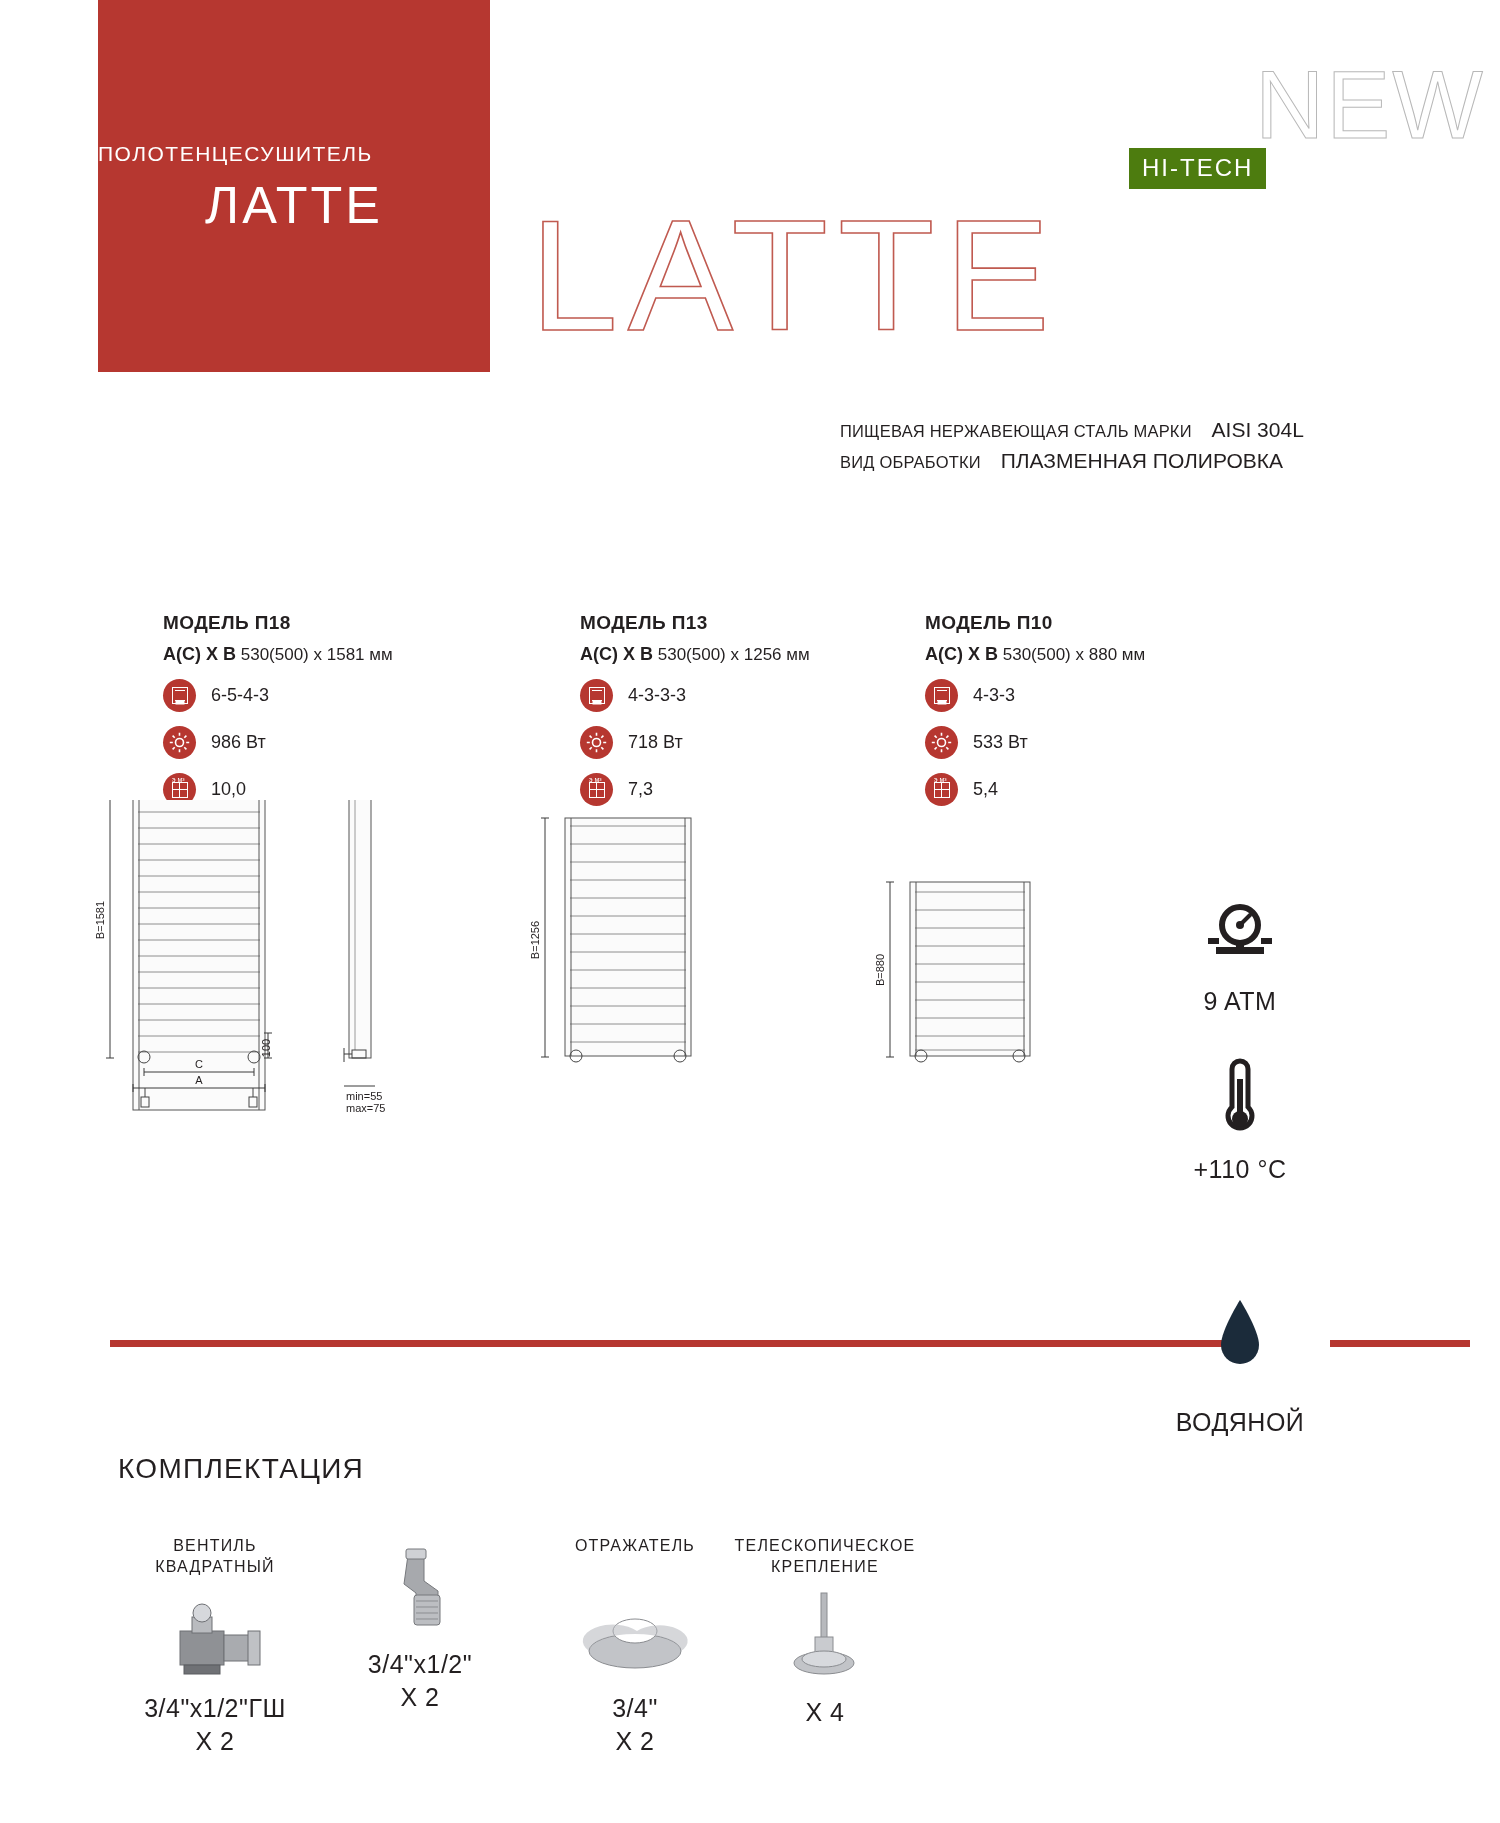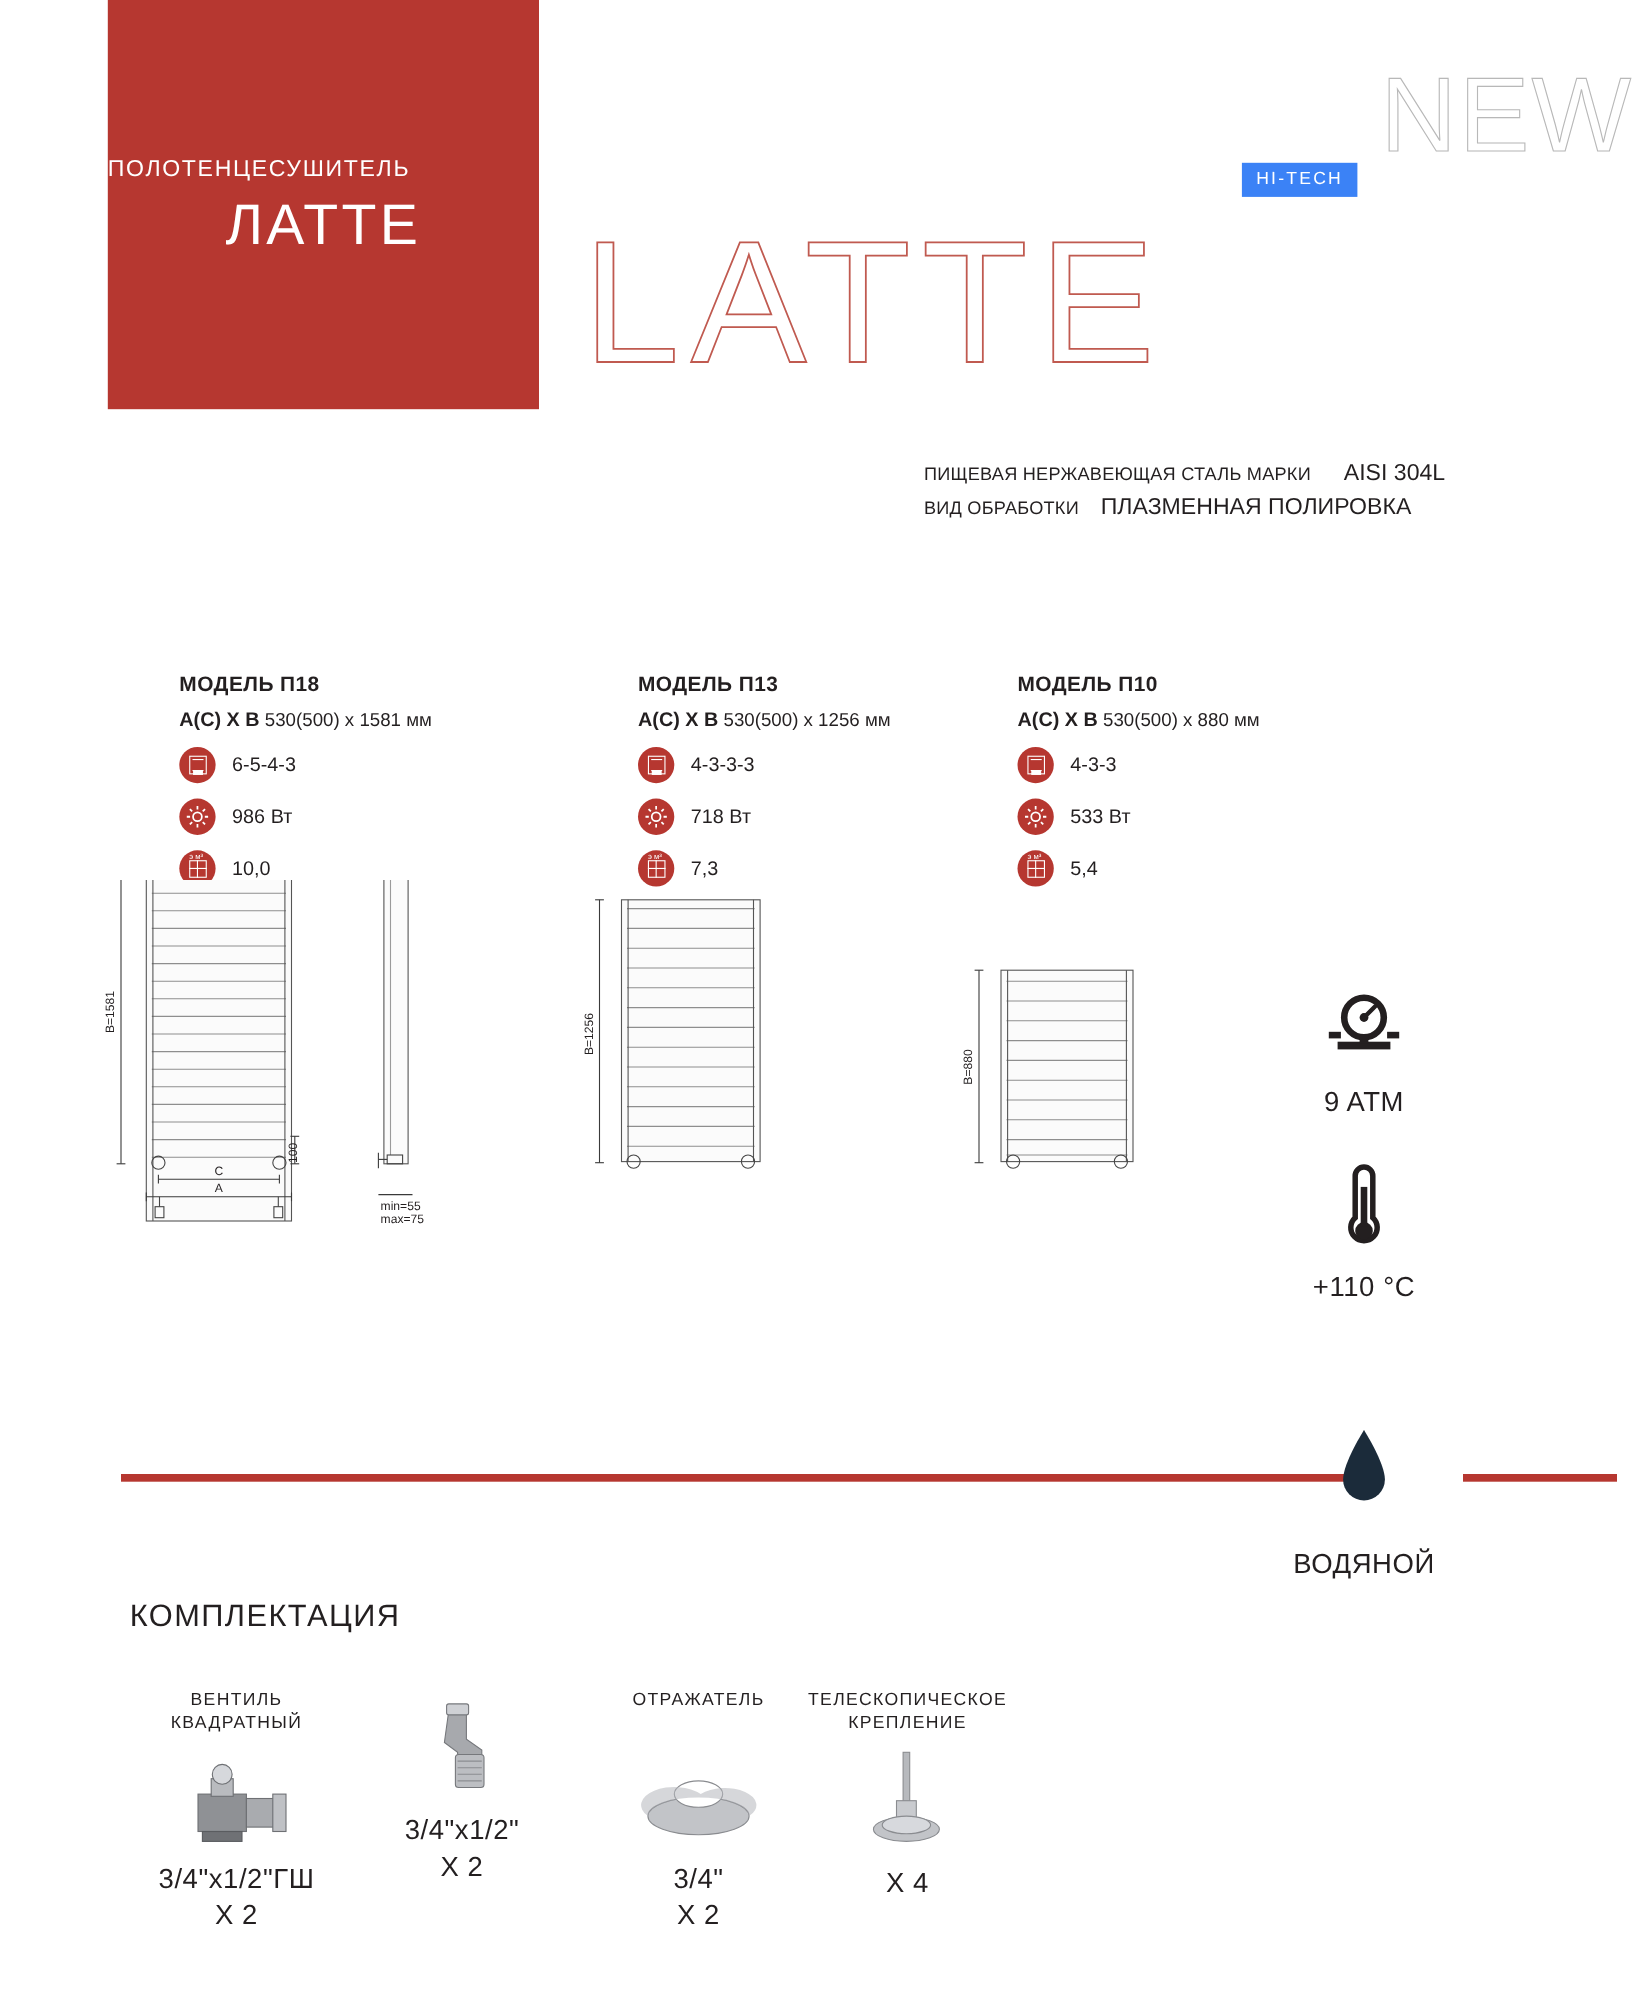--- a/index.html
+++ b/index.html
@@ -54,23 +54,23 @@
     letter-spacing: 2px;
     color: transparent;
     -webkit-text-stroke: 1px #b8b8b8;
     text-shadow: none;
     font-family: "Liberation Sans", sans-serif;
   }
   .hitech {
     position: absolute;
     left: 1129px;
     top: 148px;
-    background: #3b82f6;
+    background: #4d7c0f;
     color: #ffffff;
-    font-size: 16px;
+    font-size: 24px;
     letter-spacing: 2px;
     padding: 6px 13px 7px 13px;
   }
 
   .latte-outline {
     position: absolute;
     left: 530px;
     top: 196px;
     font-size: 158px;
     line-height: 158px;
@@ -276,21 +276,21 @@
   <div class="main">ЛАТТЕ</div>
 </div>
 
 <div class="new-word">NEW</div>
 <div class="hitech">HI-TECH</div>
 <div class="latte-outline">LATTE</div>
 
 <div class="specs">
   <div class="row2">
     <b>ПИЩЕВАЯ НЕРЖАВЕЮЩАЯ СТАЛЬ МАРКИ</b>
-    <span style="margin-left:24px;">AISI 304L</span>
+    <span style="margin-left:14px;">AISI 304L</span>
   </div>
   <div>
     <b>ВИД ОБРАБОТКИ</b>
     <span style="margin-left:14px;">ПЛАЗМЕННАЯ ПОЛИРОВКА</span>
   </div>
 </div>
 
 <div class="model m1">
   <div class="title">МОДЕЛЬ П18</div>
   <div class="dims">

